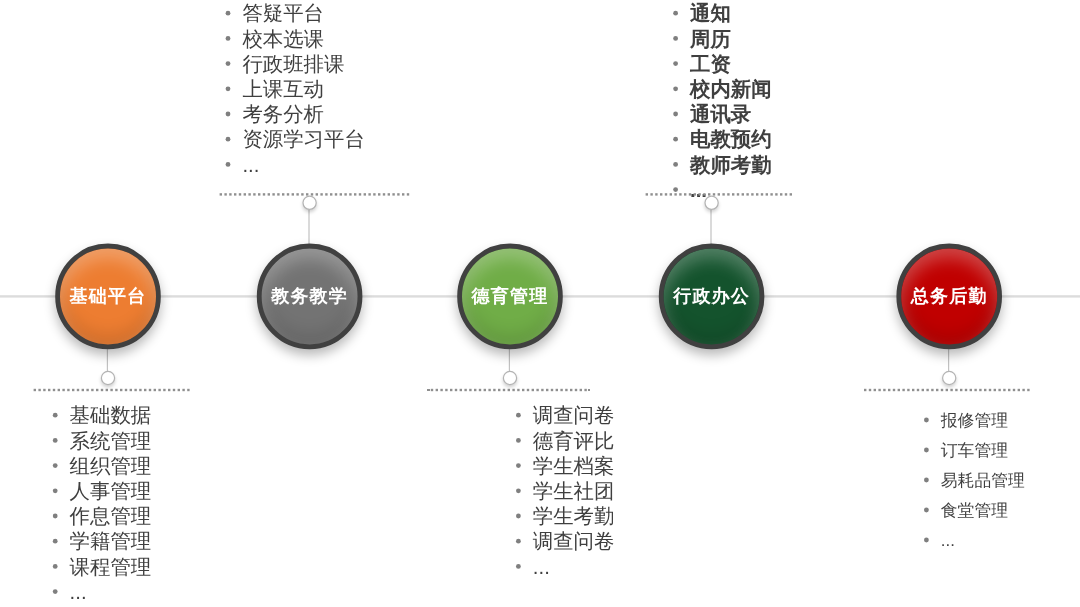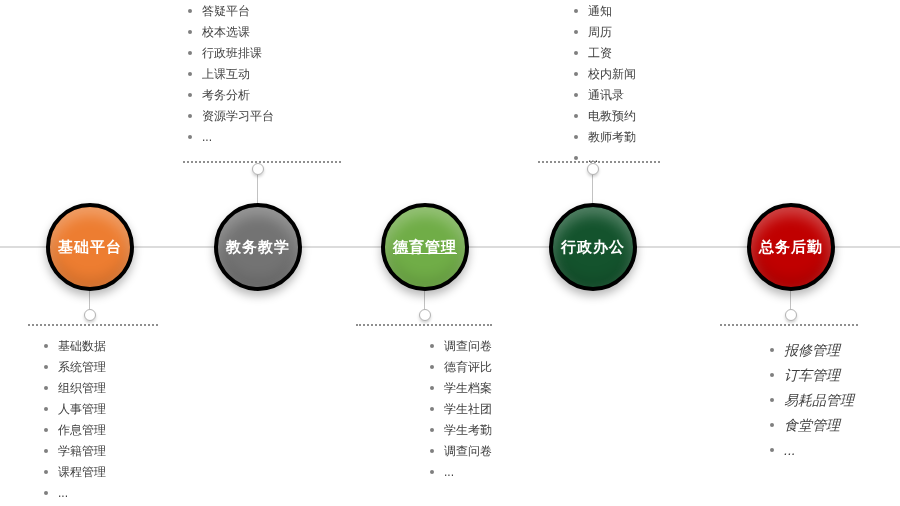--- a/index.html
+++ b/index.html
@@ -6,45 +6,45 @@
   html,body { background:#ffffff; }
   body { font-family:"Liberation Sans","DejaVu Sans",sans-serif; }
   .canvas {
     position:relative; width:900px; height:506px; background:#ffffff; overflow:hidden;
   }
   .axis {
     position:absolute; left:0; top:246px; width:900px; height:2px; background:#dcdcdc;
   }
   .circle {
     position:absolute; width:88px; height:88px; border-radius:50%;
-    border:4px solid #000000;
+    border:4px solid #404040;
     display:flex; align-items:center; justify-content:center;
     color:#ffffff; font-size:15px; font-weight:bold; letter-spacing:1px;
     box-shadow:0 5px 10px rgba(0,0,0,.28),
                inset 0 8px 14px rgba(255,255,255,.28),
                inset 0 -8px 14px rgba(0,0,0,.12);
     z-index:3;
   }
   .stem { position:absolute; width:1px; background:#c2c2c2; z-index:1; }
   .node {
     position:absolute; width:12px; height:12px; border-radius:50%;
     background:#ffffff; border:1px solid #b3b3b3;
     box-shadow:0 2px 3px rgba(0,0,0,.18); z-index:2;
   }
   .dotline { position:absolute; height:0; border-top:2px dotted #8f8f8f; }
   .list { position:absolute; list-style:none; }
   .list li {
     position:relative; padding-left:16px;
-    font-size:12px; line-height:21px; color:#3f3f3f; white-space:nowrap;
+    font-size:17px; line-height:21px; color:#3f3f3f; white-space:nowrap;
   }
   .list li::before {
     content:""; position:absolute; left:2px; top:8px;
     width:4px; height:4px; border-radius:50%; background:#7f7f7f;
   }
-  .list.large li { font-size:14px; line-height:25px;font-style:italic; }
+  .list.large li { font-size:14px; line-height:25px; }
   .list.large li::before { top:10px; }
 </style>
 </head>
 <body>
 
 <div class="canvas">
 
   <div class="axis"></div>
 
   <div>
@@ -74,37 +74,37 @@
       <li>资源学习平台</li>
       <li>...</li>
     </ul>
     <div class="dotline" style="left:183px;top:161px;width:158px;"></div>
     <div class="stem" style="left:257px;top:166px;height:38px;"></div>
     <div class="node" style="left:252px;top:163px;"></div>
     <div class="circle" style="left: 214px; top: 203px; background-color: #737373;">教务教学</div>
   </div>
 
   <div>
-    <div class="circle" style="left: 381px; top: 203px; background-color: rgb(112, 173, 71); text-decoration: underline;">德育管理</div>
+    <div class="circle" style="left: 381px; top: 203px; background-color: rgb(112, 173, 71);">德育管理</div>
     <div class="stem" style="left:424px;top:291px;height:22px;"></div>
     <div class="node" style="left:419px;top:309px;"></div>
     <div class="dotline" style="left:356px;top:324px;width:136px;"></div>
     <ul class="list" style="left:428px;top:336px;">
       <li>调查问卷</li>
       <li>德育评比</li>
       <li>学生档案</li>
       <li>学生社团</li>
       <li>学生考勤</li>
       <li>调查问卷</li>
       <li>...</li>
     </ul>
   </div>
 
   <div>
-    <ul class="list" style="left:572px;top:1px;">
+    <ul class="list" style="left:559px;top:1px;font-weight:bold;">
       <li>通知</li>
       <li>周历</li>
       <li>工资</li>
       <li>校内新闻</li>
       <li>通讯录</li>
       <li>电教预约</li>
       <li>教师考勤</li>
       <li>...</li>
     </ul>
     <div class="dotline" style="left:538px;top:161px;width:122px;"></div>

